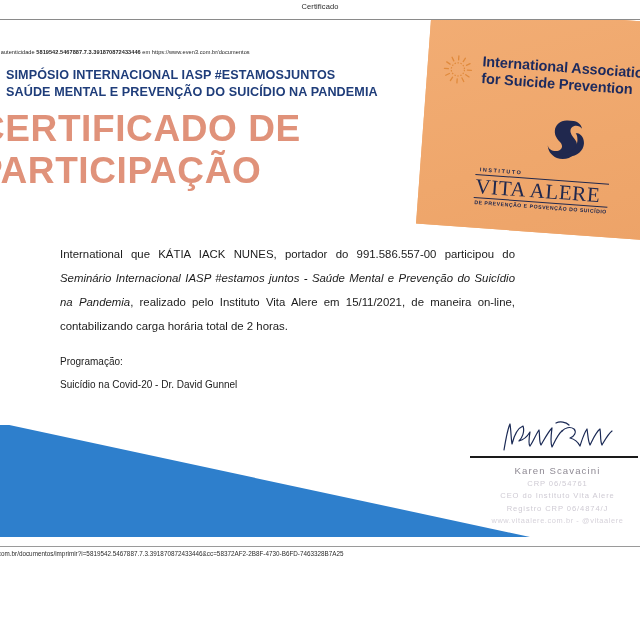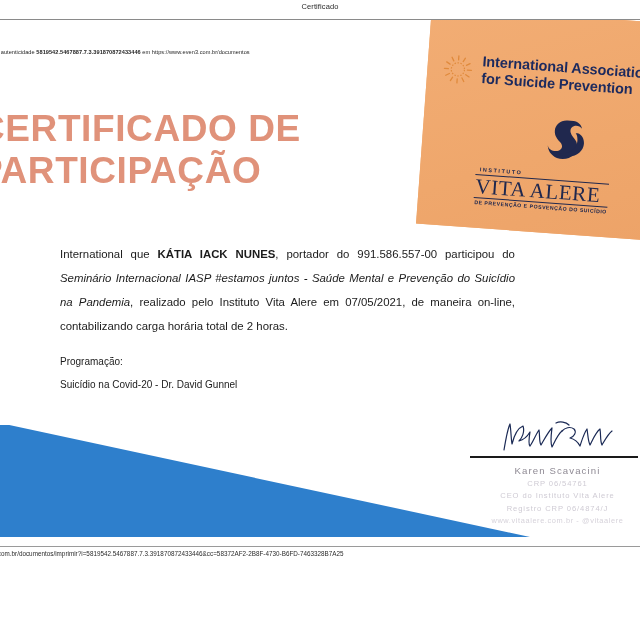--- a/index.html
+++ b/index.html
@@ -199,21 +199,21 @@
   .body-text {
     position: absolute;
     top: 222px;
     left: 60px;
     width: 455px;
     font-size: 11.4px;
     line-height: 24px;
     color: #1b1b1b;
     text-align: justify;
   }
-  .body-text b { font-weight: bold; }
+  .body-text b { font-weight: normal; }
   .body-text i { font-style: italic; font-weight: normal; }
 
   
   .program {
     position: absolute;
     top: 330px;
     left: 60px;
     width: 420px;
     font-size: 10px;
     line-height: 23px;
@@ -345,33 +345,37 @@
       <div class="vita-sub">DE PREVENÇÃO E POSVENÇÃO DO SUICÍDIO</div>
     </div>
 
     <div class="auth-line">
       <span>e autenticidade</span>
       <b>5819542.5467887.7.3.391870872433446</b>
       <span>em</span>
       <span>https://www.even3.com.br/documentos</span>
     </div>
 
+    <div class="event-title">
+      <span>SIMPÓSIO INTERNACIONAL IASP #ESTAMOSJUNTOS</span><br>
+      <span>SAÚDE MENTAL E PREVENÇÃO DO SUICÍDIO NA PANDEMIA</span>
+    </div>
 
     <div class="big-heading">
       <span>CERTIFICADO DE</span><br>
       <span>PARTICIPAÇÃO</span>
     </div>
 
     <div class="body-text">
       <span>International que</span>
       <b>KÁTIA IACK NUNES</b><span>, portador do</span>
       <span>991.586.557-00</span>
       <span>participou do</span>
       <i>Seminário Internacional IASP #estamos juntos - Saúde Mental e Prevenção do Suicídio na Pandemia</i><span>, realizado pelo Instituto Vita Alere em</span>
-      <span>07/05/2021</span><span>, de maneira on-line, contabilizando carga horária total de</span>
+      <span>15/11/2021</span><span>, de maneira on-line, contabilizando carga horária total de</span>
       <span>2 horas</span><span>.</span>
     </div>
 
     <div class="program">
       <span class="program-line">Programação:</span>
       <span class="program-line">Suicídio na Covid-20 - Dr. David Gunnel</span>
     </div>
 
     <svg class="blue-wedge" viewBox="0 0 640 120" preserveAspectRatio="none">
       <polygon points="0,0 0,112 525,112 0,0" fill="#2e7fcc"></polygon>

